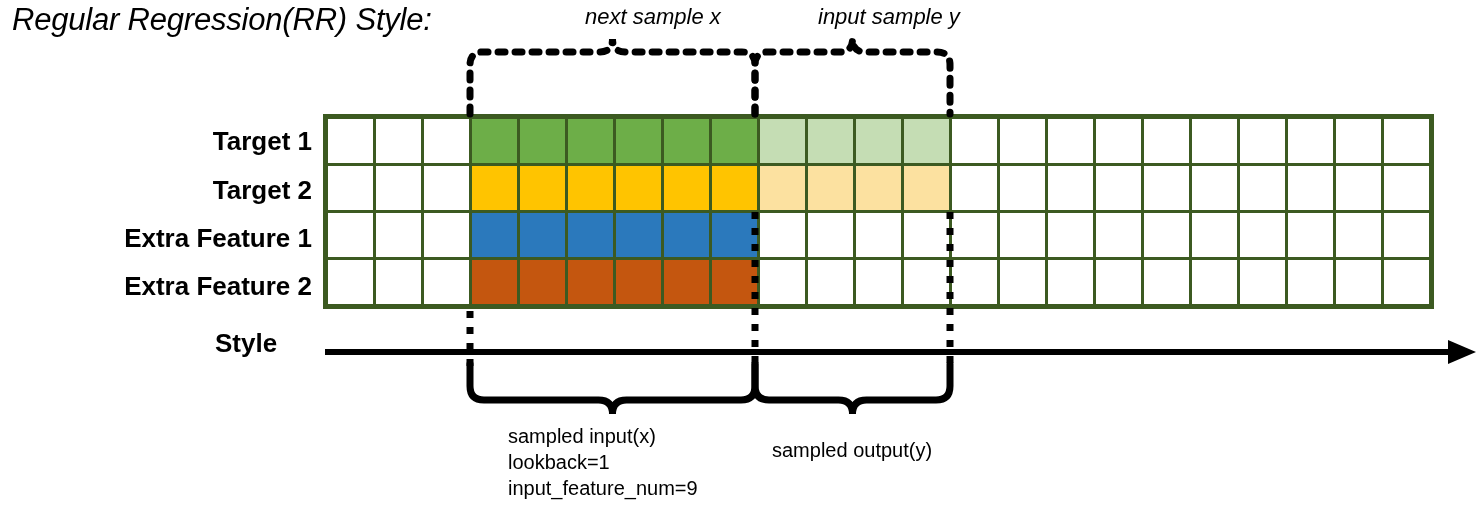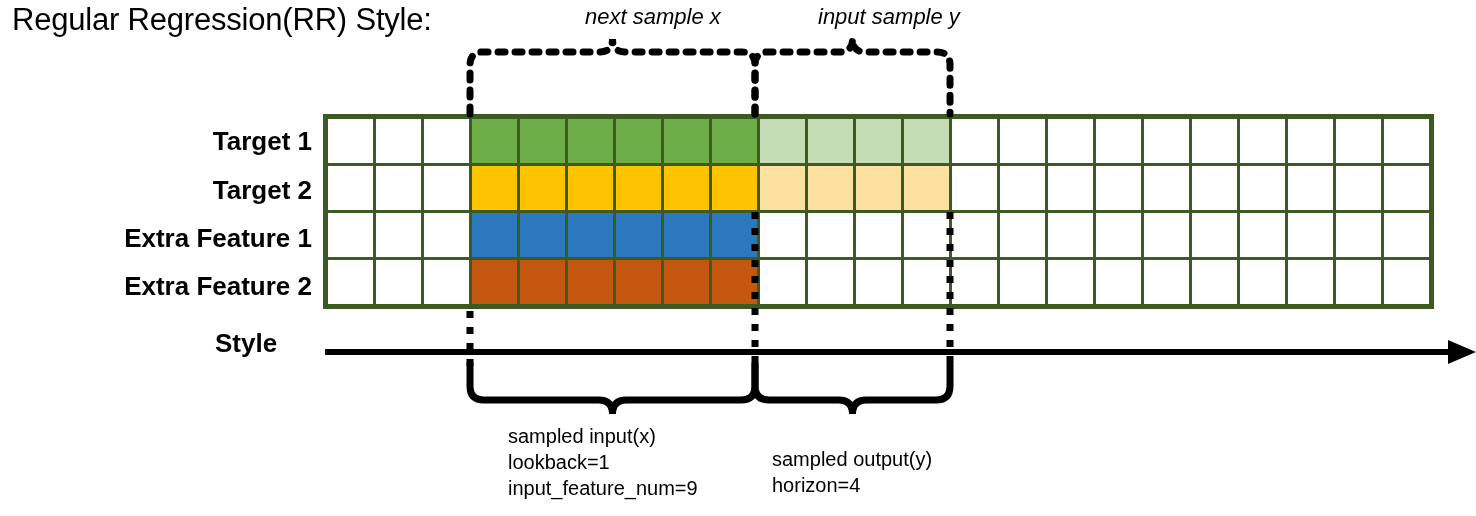--- a/index.html
+++ b/index.html
@@ -9,21 +9,21 @@
     font-family:"Liberation Sans", sans-serif;
     overflow:hidden;
     position:relative;
   }
   #stage{position:absolute;left:0;top:0;width:1476px;height:516px;}
 
   
   .title{
     position:absolute;left:12px;top:2px;
     font-size:31px;font-weight:400;color:#000;
-    white-space:nowrap;letter-spacing:-0.2px;
+    white-space:nowrap;letter-spacing:-0.2px;font-style:italic;
   }
 
   
   .annot{
     position:absolute;top:4px;
     font-size:22px;font-style:italic;color:#000;
     white-space:nowrap;
   }
   #annot-x{left:585px;}
   #annot-y{left:818px;}
@@ -61,21 +61,21 @@
   
   #overlay{position:absolute;left:0;top:0;width:1476px;height:516px;pointer-events:none;}
 
   
   .caption{
     position:absolute;
     font-size:20px;color:#000000;
     white-space:nowrap;line-height:26px;
   }
   #cap-x{left:508px;top:423px;}
-  #cap-y{left:772px;top:446px;}
+  #cap-y{left:772px;top:437px;text-align:center;}
   .caption div{display:block;}
 </style>
 </head>
 <body>
 
 <div id="stage">
 
   <div class="title">Regular Regression(RR) Style:</div>
 
   <div class="annot" id="annot-x">next sample x</div>
@@ -222,16 +222,15 @@
   </svg>
 
   <div class="caption" id="cap-x">
     <div>sampled input(x)</div>
     <div>lookback=1</div>
     <div>input_feature_num=9</div>
   </div>
 
   <div class="caption" id="cap-y">
     <div>sampled output(y)</div>
-    <div>horizon=4</div>
   </div>
 
 </div>
 
 </body></html>

